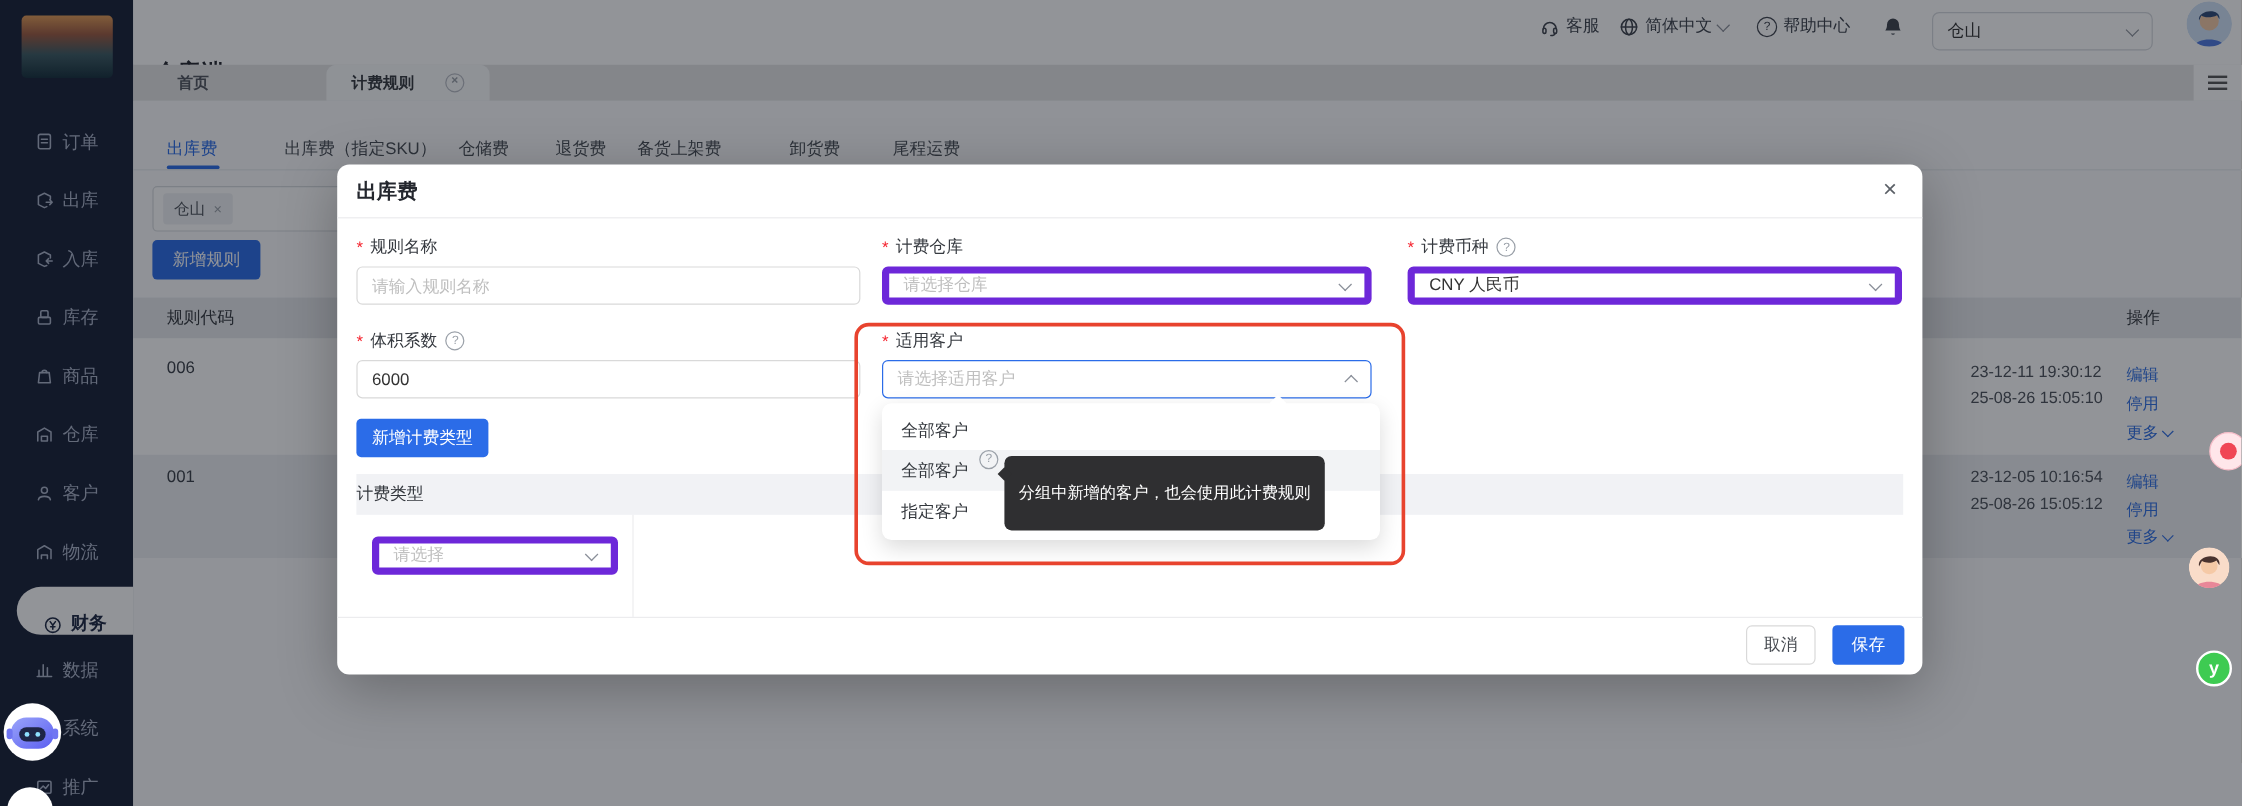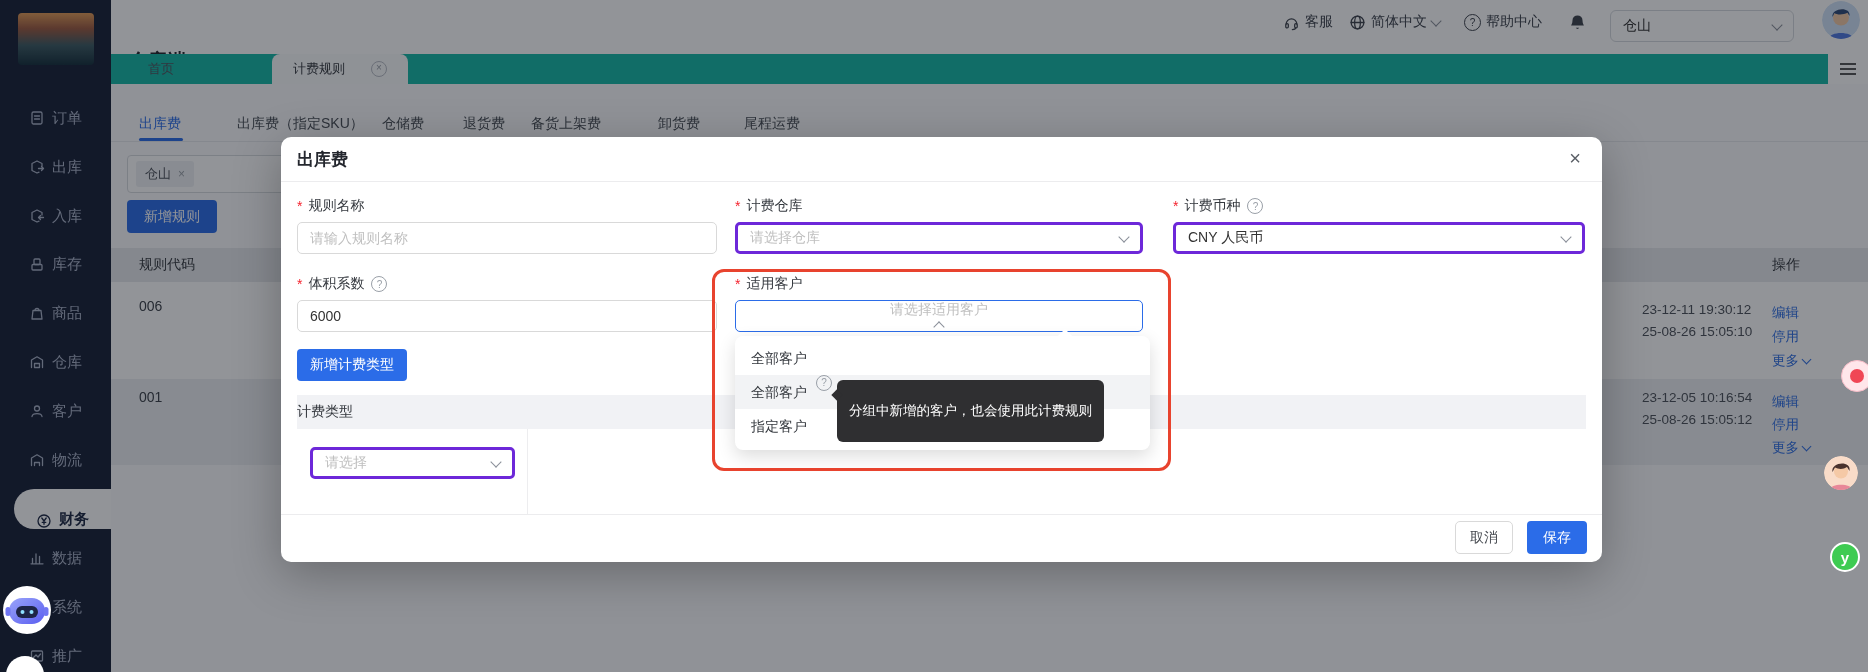--- a/index.html
+++ b/index.html
@@ -18,21 +18,21 @@
   .header{position:absolute;left:111px;top:0;width:1757px;height:54px;background:#fff;z-index:1;}
   .htitle{position:absolute;left:18px;top:12px;font-size:19px;font-weight:bold;color:#23262d;margin-top:36px;}
   .hitem{position:absolute;top:10px;height:24px;display:flex;align-items:center;gap:5px;font-size:14px;color:#3d424c;cursor:pointer;justify-content:space-between;}
   .hitem svg{width:17px;height:17px;stroke:#3d424c;fill:none;stroke-width:1.2;stroke-linecap:round;}
   .chev{display:inline-block;width:7px;height:7px;border-right:1.4px solid #8a8f99;border-bottom:1.4px solid #8a8f99;transform:rotate(45deg);margin-top:-3px;}
   .chev.up{transform:rotate(-135deg);margin-top:4px;}
   .hselect{position:absolute;left:1499px;top:10px;width:184px;height:32px;border:1px solid #d6d9de;border-radius:6px;background:#fff;
     display:flex;align-items:center;padding:0 12px;font-size:14px;color:#333;justify-content:space-between;box-sizing:border-box;cursor:pointer;}
   .avatar{position:absolute;left:1711px;top:1px;width:38px;height:38px;border-radius:50%;overflow:hidden;cursor:pointer;}
   
-  .tabbar{position:absolute;left:111px;top:54px;width:1757px;height:30px;background:#14b8a6;z-index:1;}
+  .tabbar{position:absolute;left:111px;top:54px;width:1757px;height:30px;background:#e5e5e5;z-index:1;font-weight:bold;}
   .tab{position:absolute;top:0;height:30px;line-height:30px;font-size:13px;color:#50555e;text-align:center;cursor:pointer;}
   .tab.active{background:#fafbfc;border-radius:8px 8px 0 0;color:#33373d;display:flex;align-items:center;justify-content:center;gap:26px;}
   .tabclose{width:14px;height:14px;border:1px solid #b8bcc4;border-radius:50%;color:#9aa0a8;font-size:10px;line-height:12px;text-align:center;cursor:pointer;}
   .burger{position:absolute;right:0;top:0;width:40px;height:30px;background:#fff;display:flex;align-items:center;justify-content:center;cursor:pointer;}
   .burger i{display:block;width:16px;height:2px;background:#555;position:relative;}
   .burger i::before,.burger i::after{content:"";position:absolute;left:0;width:16px;height:2px;background:#555;}
   .burger i::before{top:-5px}.burger i::after{top:5px}
   
   .content{position:absolute;left:111px;top:84px;width:1757px;height:588px;background:#fbfcfd;z-index:1;}
   .subtab{position:absolute;top:31px;font-size:14px;color:#484d55;cursor:pointer;}
@@ -60,24 +60,24 @@
   .m-title{position:absolute;left:16px;top:11px;font-size:17px;font-weight:bold;color:#24272e;}
   .m-head-line{position:absolute;left:0;top:44px;width:1321px;height:1px;background:#ececee;}
   .m-close{position:absolute;left:1282px;top:9px;width:24px;height:24px;font-size:20px;color:#5a5f66;text-align:center;line-height:24px;cursor:pointer;}
   .flabel{position:absolute;font-size:14px;color:#35393f;display:flex;align-items:center;gap:4px;}
   .star{color:#f5222d;margin-right:2px;}
   .qmark{display:inline-flex;width:14px;height:14px;border:1px solid #9aa0a8;border-radius:50%;color:#9aa0a8;font-size:10px;
     align-items:center;justify-content:center;margin-left:3px;}
   .ipt{position:absolute;height:32px;border:1px solid #d9d9d9;border-radius:5px;box-sizing:border-box;padding:0 12px;font-size:14px;
     color:#333;font-family:inherit;background:#fff;outline:none;}
   .ipt::placeholder{color:#bfbfbf;}
-  .sel{position:absolute;height:32px;border:3px solid #6d28d9;border-radius:5px;box-sizing:border-box;background:#fff;
+  .sel{position:absolute;height:32px;border:6px solid #6d28d9;border-radius:5px;box-sizing:border-box;background:#fff;
     display:flex;align-items:center;justify-content:space-between;padding:0 12px;font-size:14px;cursor:pointer;}
   .sel .ph{color:#bfbfbf;}.sel .val{color:#333;}
-  .sel.focused{border:1.5px solid #2b6ce8;flex-direction:column;}
+  .sel.focused{border:1.5px solid #2b6ce8;}
   .redbox{position:absolute;left:431px;top:132px;width:453px;height:196px;border:3px solid #e8432e;border-radius:12px;z-index:9;pointer-events:none;}
   .sectionbar{position:absolute;left:16px;top:258px;width:1289px;height:34px;background:#f1f2f5;display:flex;align-items:center;
     box-sizing:border-box;font-size:14px;color:#33373d;}
   .vline{position:absolute;left:246px;top:292px;width:1px;height:85px;background:#ededef;}
   .m-foot-line{position:absolute;left:0;top:377px;width:1321px;height:1px;background:#ececee;}
   .btn-ghost{position:absolute;background:#fff;border:1px solid #d9d9d9;border-radius:5px;color:#45494f;font-size:14px;cursor:pointer;
     display:flex;align-items:center;justify-content:center;font-family:inherit;}
   .dropdown{position:absolute;left:454px;top:199px;width:415px;height:114px;background:#fff;border-radius:8px;z-index:6;
     box-shadow:0 6px 18px rgba(0,0,0,.14);}
   .dd-caret{position:absolute;left:325px;top:-5px;width:10px;height:10px;background:#fff;transform:rotate(45deg);}

